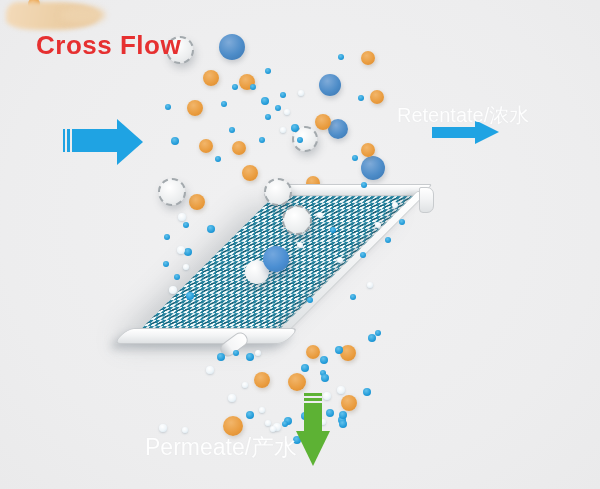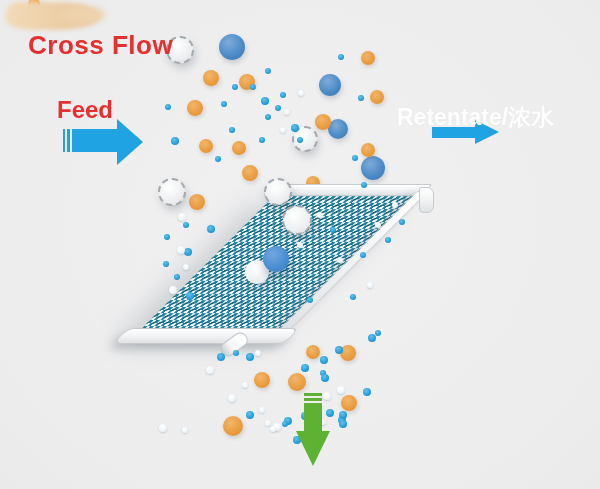--- a/index.html
+++ b/index.html
@@ -67,24 +67,24 @@
   #perm-arrow .head{position:absolute;left:296px;top:431px;width:0;height:0;
     border-left:17px solid transparent;border-right:17px solid transparent;border-top:35px solid #5db234;}
   .blue-fill{background:#1fa3e3;}
   .green-fill{background:#5db234;}
   .arrow{position:absolute;inset:0;z-index:8;pointer-events:none;}
   
   .lbl{position:absolute;white-space:nowrap;}
   .lbl-red{color:#e63030;z-index:9;font-weight:700;}
   .lbl-white{color:rgba(255,255,255,.96);z-index:8;font-weight:400;
              text-shadow:0 0 1px rgba(200,205,210,.4);}
-  #cross-flow{left:28px;top:30px;font-size:26px;font-weight:600;letter-spacing:.5px;}
+  #cross-flow{left:36px;top:30px;font-size:26px;font-weight:600;letter-spacing:.5px;}
   #feed-white{left:18px;top:99px;font-size:23px;}
   #feed-red{left:57px;top:96px;font-size:24px;}
-  #conc-white{left:397px;top:102px;font-size:23px;font-weight:bold;}
+  #conc-white{left:397px;top:102px;font-size:20px;}
   #conc-red{left:433px;top:85px;font-size:25px;}
   #perm-white{left:145px;top:432px;font-size:23px;}
   #perm-red{left:170px;top:426px;font-size:28px;}
   
   #watermark{position:absolute;left:6px;top:2px;width:92px;height:28px;z-index:9;
     background:linear-gradient(100deg,#f3dab9 0%,#eccfa6 55%,#e9c79d 100%);
     border-radius:12px 45% 45% 35%;filter:blur(2px);}
   #watermark2{position:absolute;left:60px;top:6px;width:45px;height:18px;z-index:9;
     background:#edd2ac;border-radius:50%;filter:blur(3px);}
 </style>
@@ -226,18 +226,18 @@
     <div class="head"></div>
   </div>
   <div class="arrow" id="perm-arrow">
     <div class="stripe stripeA green-fill"></div>
     <div class="stripe stripeB green-fill"></div>
     <div class="body green-fill"></div>
     <div class="head"></div>
   </div>
 
   <div class="lbl lbl-red" id="cross-flow">Cross Flow</div>
-  <div class="lbl lbl-red" id="feed-red">Feed</div>
   <div class="lbl lbl-white" id="conc-white">Retentate/浓水</div>
+  <div class="lbl lbl-white" id="perm-white">Permeate/产水</div>
 
   <div id="watermark"></div>
   <div id="watermark2"></div>
 </div>
 
 </body></html>

